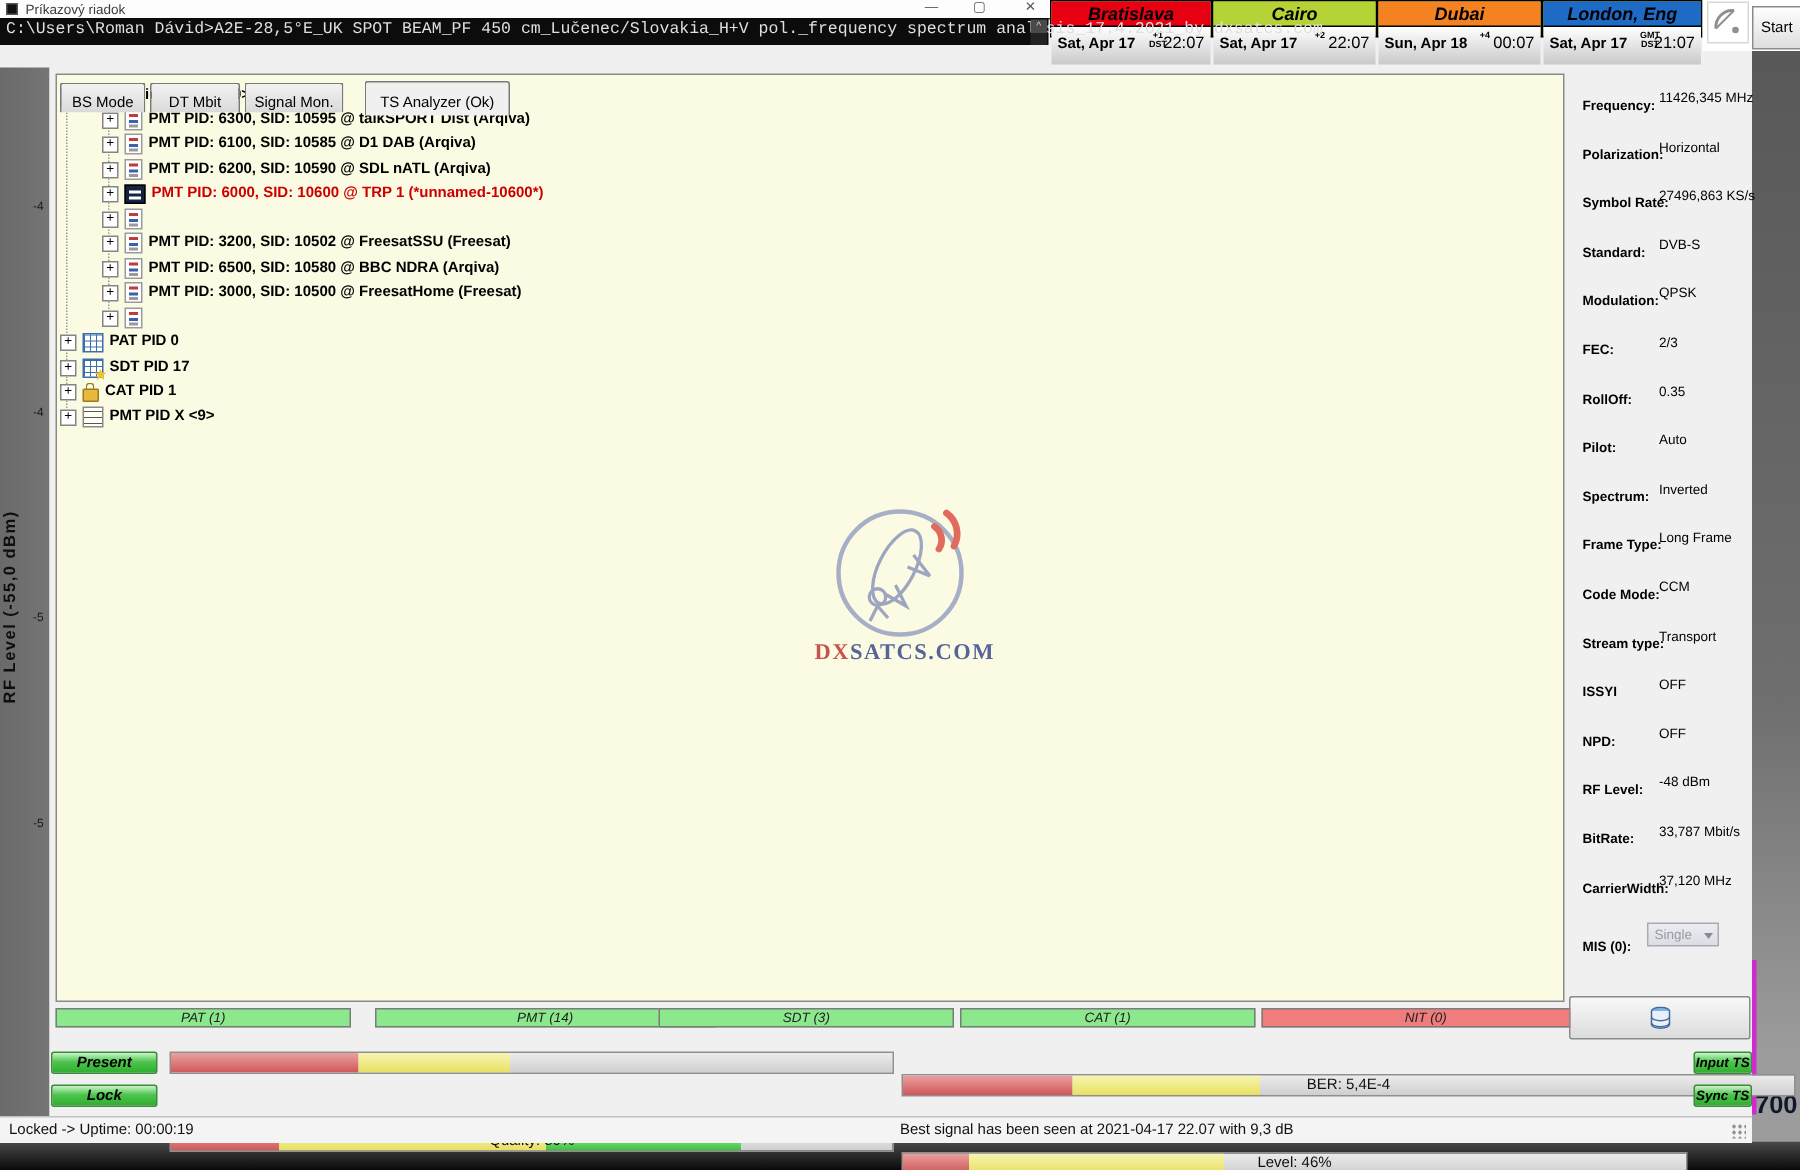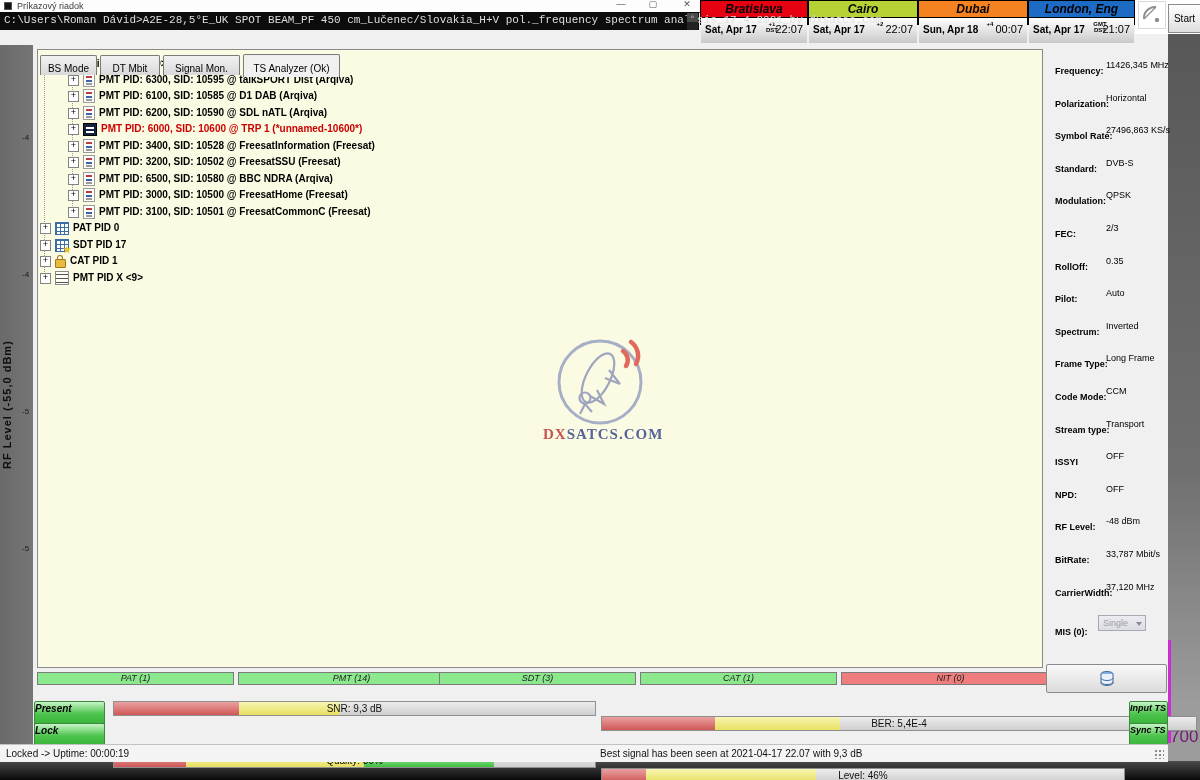--- a/index.html
+++ b/index.html
@@ -7,21 +7,21 @@
        font-family:"Liberation Sans",sans-serif;overflow:hidden;color:#000}
   .abs{position:absolute}
 
   
   .strip-left{left:0;top:45px;width:33px;height:716px;background:linear-gradient(90deg,#6a6a6a,#757575)}
   .strip-right{left:1168px;top:34px;width:32px;height:727px;background:linear-gradient(#585858,#6f6f6f 60%,#9c9c9c 92%)}
   .band-bottom{left:0;top:761px;width:1200px;height:19px;background:linear-gradient(#4a4a4a,#0a0a0a)}
   .ylabel{left:1px;top:255px;width:16px;height:300px;writing-mode:vertical-rl;transform:rotate(180deg);
           font-size:11px;font-weight:bold;color:#0e0e0e;letter-spacing:1px;text-align:center}
   .ytick{width:11px;overflow:hidden;font-size:8px;color:#1a1a1a;left:22px}
-  .xtick{left:1170px;top:727px;font-size:17px;font-weight:normal;color:#701a75}
+  .xtick{left:1170px;top:727px;font-size:17px;font-weight:bold;color:#0f172a}
   .magenta{left:1168px;top:640px;width:3px;height:103px;background:#d02ad2}
 
   
   .con-title{left:0;top:0;width:700px;height:12px;background:#fdfdfd;border-bottom:1px solid #14532d}
   .con-ico{left:4px;top:2px;width:8px;height:8px;background:#111;box-shadow:inset 0 0 0 1px #555}
   .con-name{left:17px;top:1px;font-size:9px;color:#3c3c3c}
   .con-btn{top:0;width:14px;height:10px;font-size:9px;line-height:9px;text-align:center;color:#555}
   .con-black{left:0;top:12px;width:699px;height:18px;background:#0c0c0c;z-index:50}
   .con-text{left:4px;top:2px;font-family:"Liberation Mono",monospace;font-size:11px;color:#dfdfdf;white-space:nowrap}
   .con-scroll{left:687px;top:1px;width:11px;height:9px;background:#4a4a4a;color:#d5d5d5;font-size:7px;
@@ -98,22 +98,22 @@
           line-height:14px;padding-left:4px}
   .mis-arrow{position:absolute;right:3px;top:6px;width:0;height:0;border-left:3px solid transparent;
              border-right:3px solid transparent;border-top:4px solid #8a8a96}
 
   
   .psibar{top:672px;height:13px;border:1px solid #7b7b7b;box-sizing:border-box;background:#8ce88c;
           font-size:9px;font-style:italic;color:#222;text-align:center;line-height:11px}
   .psibar.missing{background:#ef7d7d}
 
   
-  .gbtn{height:28px;background:linear-gradient(#c8f5c8,#4ec44e 45%,#2fae2f);border:1px solid #3c8a3c;
-        box-sizing:border-box;font-size:10px;font-weight:bold;font-style:italic;text-align:left;
+  .gbtn{height:15px;background:linear-gradient(#c8f5c8,#4ec44e 45%,#2fae2f);border:1px solid #3c8a3c;
+        box-sizing:border-box;font-size:10px;font-weight:bold;font-style:italic;text-align:center;
         line-height:13px;border-radius:2px}
   .meter{height:15px;border:1px solid #8f8f8f;box-sizing:border-box;
          background:linear-gradient(#ececec,#cfcfcf);position:relative;overflow:hidden}
   .seg{position:absolute;top:0;bottom:0}
   .seg.red{background:linear-gradient(#eaa0a0,#d05858)}
   .seg.yel{background:linear-gradient(#f7f5b2,#e8e062)}
   .seg.grn{background:linear-gradient(#b2f0b2,#3fbf3f)}
   .mlabel{position:absolute;left:0;right:0;top:0;text-align:center;font-size:10px;line-height:13px;color:#111}
 
   .bigbtn{left:1046px;top:664px;width:119px;height:27px;background:linear-gradient(#f8f8f8,#dcdcdc);
@@ -135,21 +135,21 @@
 <div class="abs ytick" style="top:133px">-4</div>
 <div class="abs ytick" style="top:270px">-4</div>
 <div class="abs ytick" style="top:407px">-5</div>
 <div class="abs ytick" style="top:544px">-5</div>
 <div class="abs xtick">700</div>
 <div class="abs magenta"></div>
 
 <div class="abs appwin">
   <div class="tab" style="left:7px;width:57px">BS Mode</div>
   <div class="tab" style="left:67px;width:60px">DT Mbit</div>
-  <div class="tab" style="left:130px;width:77px">Signal Mon.</div>
+  <div class="tab" style="left:130px;width:66px">Signal Mon.</div>
   <div class="tab active" style="left:210px;width:97px">TS Analyzer (Ok)</div>
 </div>
 
 <div class="abs treebox"></div>
 <div class="vline" style="left:44px;top:64px;height:214px"></div>
 <div class="vline" style="left:72px;top:70px;height:142px"></div>
 
 <div class="trow" style="left:40px;top:57px">
   <span class="expander">−</span>
   <span class="mon"></span>
@@ -172,41 +172,39 @@
   <span class="lbl">PMT PID: 6200, SID: 10590 @ SDL nATL (Arqiva)</span>
 </div>
 <div class="trow" style="left:68px;top:122px">
   <span class="expander">+</span>
   <span class="tvic"></span>
   <span class="lbl hl">PMT PID: 6000, SID: 10600 @ TRP 1 (*unnamed-10600*)</span>
 </div>
 <div class="trow" style="left:68px;top:139px">
   <span class="expander">+</span>
   <span class="sic"></span>
-  <span class="lbl">PMT PID: 3400, SID: 10528 @ FreesatInformation (Freesat)</span>
 </div>
 <div class="trow" style="left:68px;top:155px">
   <span class="expander">+</span>
   <span class="sic"></span>
   <span class="lbl">PMT PID: 3200, SID: 10502 @ FreesatSSU (Freesat)</span>
 </div>
 <div class="trow" style="left:68px;top:172px">
   <span class="expander">+</span>
   <span class="sic"></span>
   <span class="lbl">PMT PID: 6500, SID: 10580 @ BBC NDRA (Arqiva)</span>
 </div>
 <div class="trow" style="left:68px;top:188px">
   <span class="expander">+</span>
   <span class="sic"></span>
   <span class="lbl">PMT PID: 3000, SID: 10500 @ FreesatHome (Freesat)</span>
 </div>
 <div class="trow" style="left:68px;top:205px">
   <span class="expander">+</span>
   <span class="sic"></span>
-  <span class="lbl">PMT PID: 3100, SID: 10501 @ FreesatCommonC (Freesat)</span>
 </div>
 
 <div class="trow" style="left:40px;top:221px">
   <span class="expander">+</span>
   <span class="gridic"></span>
   <span class="lbl">PAT PID 0</span>
 </div>
 <div class="trow" style="left:40px;top:238px">
   <span class="expander">+</span>
   <span class="gridic">
@@ -263,38 +261,37 @@
 <div class="prow" style="top:516px"><span class="plab">RF Level:</span><span class="pval">-48 dBm</span></div>
 <div class="prow" style="top:549px"><span class="plab">BitRate:</span><span class="pval">33,787 Mbit/s</span></div>
 <div class="prow" style="top:582px"><span class="plab">CarrierWidth:</span><span class="pval">37,120 MHz</span></div>
 <div class="prow" style="top:621px"><span class="plab">MIS (0):</span></div>
 <div class="abs mis-dd">
   <span>Single</span>
   <span class="mis-arrow"></span>
 </div>
 
 <div class="abs psibar" style="left:37px;width:197px">PAT (1)</div>
-<div class="abs psibar" style="left:238px;width:227px">PMT (14)</div>
+<div class="abs psibar" style="left:250px;width:227px">PMT (14)</div>
 <div class="abs psibar" style="left:439px;width:197px">SDT (3)</div>
 <div class="abs psibar" style="left:640px;width:197px">CAT (1)</div>
 <div class="abs psibar missing" style="left:841px;width:219px">NIT (0)</div>
 
 <div class="abs bigbtn">
   <svg width="14" height="16" viewBox="0 0 14 16">
     <ellipse cx="7" cy="3" rx="6" ry="2.5" fill="#7fb2e5" stroke="#44699c"></ellipse>
     <path d="M1 3 v9 a6 2.5 0 0 0 12 0 v-9" fill="#e8f0fa" stroke="#44699c"></path>
     <path d="M1 7 a6 2.5 0 0 0 12 0 M1 11 a6 2.5 0 0 0 12 0" stroke="#44699c" fill="none"></path>
   </svg>
 </div>
 
 <div class="abs gbtn" style="left:34px;top:701px;width:71px">Present</div>
 <div class="abs meter" style="left:113px;top:701px;width:483px">
   <span class="seg red" style="left:0;width:26%"></span>
   <span class="seg yel" style="left:26%;width:21%"></span>
-  <span class="mlabel">SNR: 9,3 dB</span>
 </div>
 <div class="abs meter" style="left:601px;top:701px;width:596px">
   <span class="seg red" style="left:0;width:19%"></span>
   <span class="seg yel" style="left:19%;width:21%"></span>
   <span class="mlabel">BER: 5,4E-4</span>
 </div>
 <div class="abs gbtn" style="left:1129px;top:701px;width:39px;font-size:9px">Input TS</div>
 
 <div class="abs gbtn" style="left:34px;top:723px;width:71px">Lock</div>
 <div class="abs meter" style="left:113px;top:723px;width:483px">

